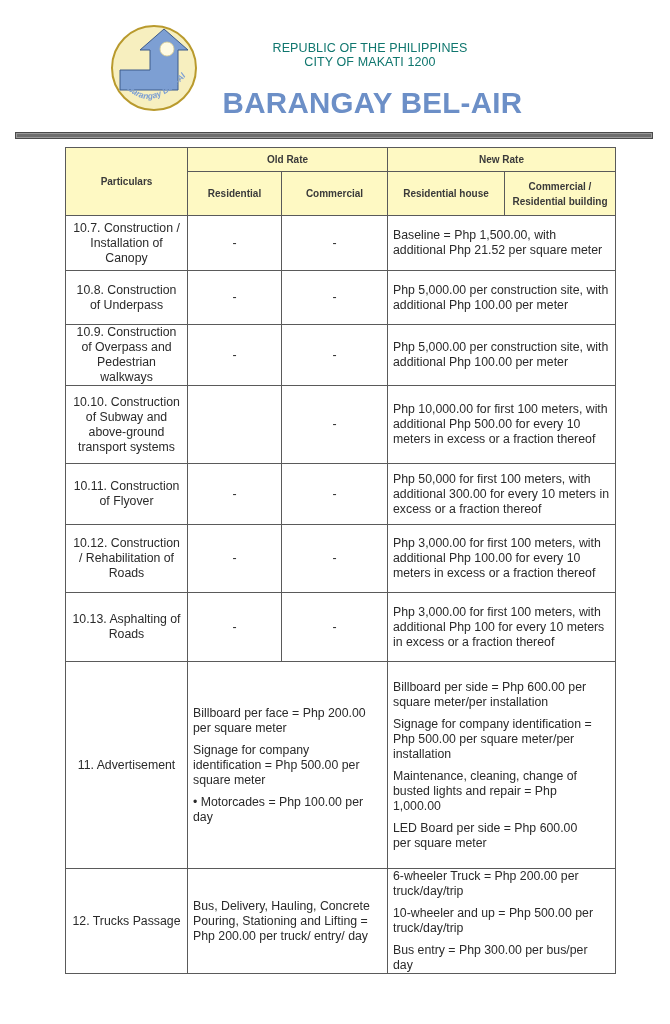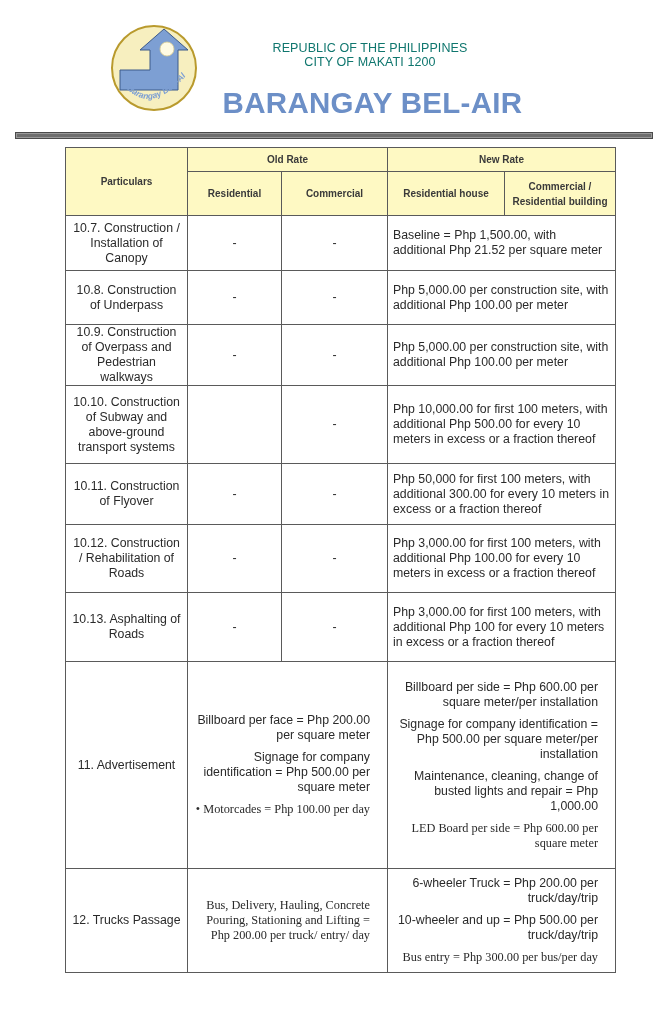--- a/index.html
+++ b/index.html
@@ -19,22 +19,22 @@
                 border-collapse: collapse; table-layout: fixed; font-size: 12.3px; line-height: 15px; }
   table.rates td, table.rates th { border: 1.2px solid #5a5a5a; vertical-align: middle; padding: 0 5px; }
   table.rates th { background: #fef9c3; font-weight: bold; color: #3a3a3a; font-size: 10px; text-align: center; line-height: 15px; }
   col.c1 { width: 122px; } col.c2 { width: 94px; } col.c3 { width: 106px; } col.c4 { width: 117px; } col.c5 { width: 111px; }
   tr.h1 th { height: 23px; }
   tr.h2 th { height: 43px; }
   td.part { text-align: center; padding-left: 4px; }
   td.dash { text-align: center; }
   td.newrate { text-align: left; padding-left: 6px; padding-right: 4px; }
   td.oldspan { text-align: left; padding-left: 5px; }
-  .para { margin: 0 12px 7px 0; text-align: right; }
-  .para:last-child { margin-bottom: 0; font-family: Liberation Serif, serif; }
+  .para { margin: 0 12px 7px 0; }
+  .para:last-child { margin-bottom: 0; }
 </style>
 </head>
 <body>
 
 <div class="logo">
   <svg width="88" height="88" viewBox="0 0 88 88">
     <circle cx="44" cy="44" r="42" fill="#f7efbf" stroke="#b99a2d" stroke-width="2"></circle>
     <path d="M10 46 L40 46 L40 26 L30 26 L54 5 L78 26 L68 26 L68 66 L10 66 Z" fill="#7d9fd3" stroke="#3d5a8a" stroke-width="1"></path>
     <circle cx="57" cy="25" r="7" fill="#fffbe3" stroke="#d8cc90" stroke-width="0.8"></circle>
     <path id="ringpath" d="M14 62 Q 40 92 76 52" fill="none"></path>

